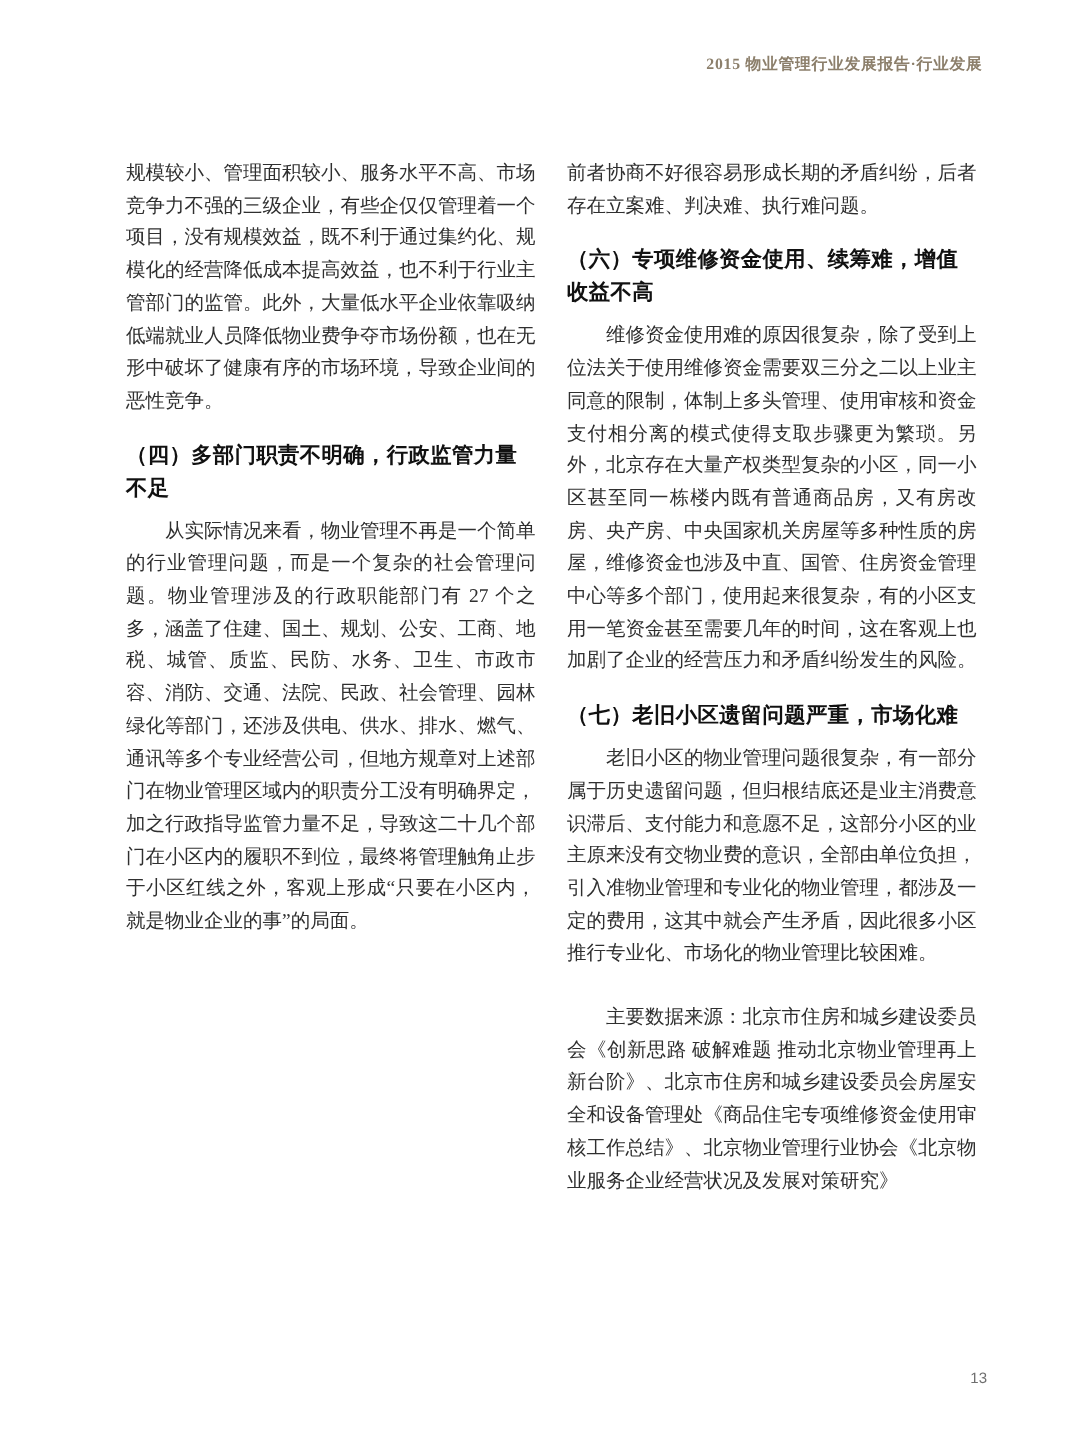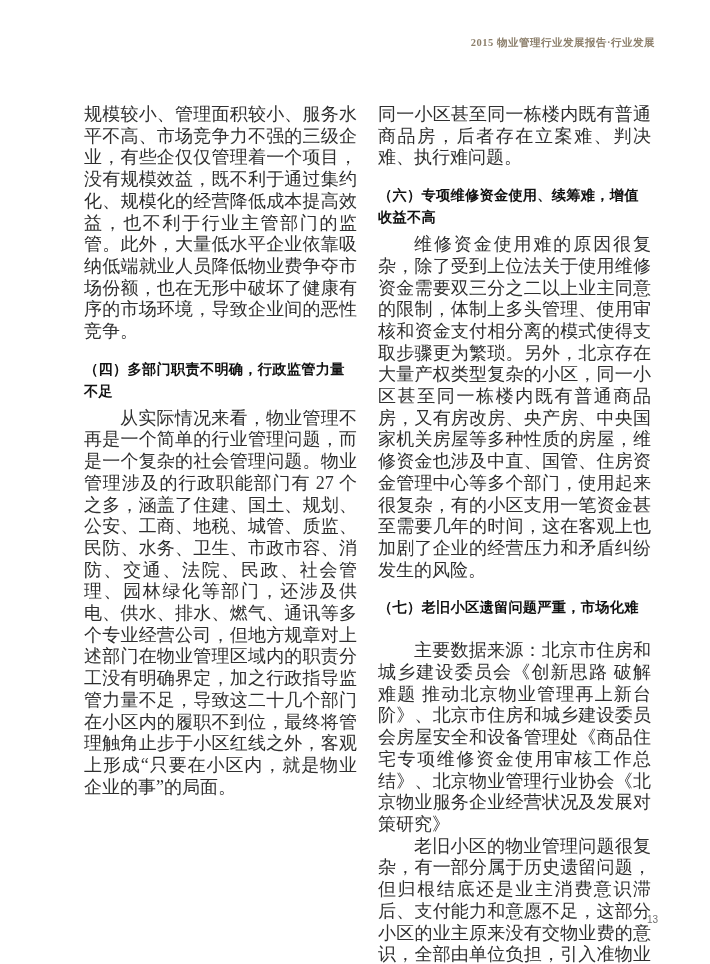--- a/index.html
+++ b/index.html
@@ -30,21 +30,21 @@
     left: 84px;
     width: 567px;
     display: flex;
     gap: 21px;
   }
   .col {
     width: 273px;
     flex: 0 0 273px;
   }
   .para {
-    font-size: 18px;
+    font-size: 13px;
     line-height: 21.7px;
     color: #2f2f2f;
     text-align: justify;
     text-justify: inter-ideograph;
     margin: 0;
   }
   .para.indent {
     text-indent: 2em;
   }
   .para.spaced {
@@ -76,23 +76,23 @@
 <div class="page">
   <div class="report-header" style="color: rgb(140, 127, 107);">2015 物业管理行业发展报告·行业发展</div>
 
   <div class="columns">
     <div class="col">
         <div class="para" style="color: rgb(47, 47, 47);">规模较小、管理面积较小、服务水平不高、市场竞争力不强的三级企业，有些企仅仅管理着一个项目，没有规模效益，既不利于通过集约化、规模化的经营降低成本提高效益，也不利于行业主管部门的监管。此外，大量低水平企业依靠吸纳低端就业人员降低物业费争夺市场份额，也在无形中破坏了健康有序的市场环境，导致企业间的恶性竞争。</div>
         <div class="heading">（四）多部门职责不明确，行政监管力量不足</div>
         <div class="para indent" style="color: rgb(47, 47, 47);">从实际情况来看，物业管理不再是一个简单的行业管理问题，而是一个复杂的社会管理问题。物业管理涉及的行政职能部门有 27 个之多，涵盖了住建、国土、规划、公安、工商、地税、城管、质监、民防、水务、卫生、市政市容、消防、交通、法院、民政、社会管理、园林绿化等部门，还涉及供电、供水、排水、燃气、通讯等多个专业经营公司，但地方规章对上述部门在物业管理区域内的职责分工没有明确界定，加之行政指导监管力量不足，导致这二十几个部门在小区内的履职不到位，最终将管理触角止步于小区红线之外，客观上形成“只要在小区内，就是物业企业的事”的局面。</div>
       </div>
     <div class="col">
-        <div class="para" style="color: rgb(47, 47, 47);">同一小区甚至同一栋楼内既有普通商品房，后者存在立案难、判决难、执行难问题。</div>
+        <div class="para" style="color: rgb(47, 47, 47);">前者协商不好很容易形成长期的矛盾纠纷，后者存在立案难、判决难、执行难问题。</div>
         <div class="heading">（六）专项维修资金使用、续筹难，增值收益不高</div>
         <div class="para indent" style="color: rgb(47, 47, 47);">维修资金使用难的原因很复杂，除了受到上位法关于使用维修资金需要双三分之二以上业主同意的限制，体制上多头管理、使用审核和资金支付相分离的模式使得支取步骤更为繁琐。另外，北京存在大量产权类型复杂的小区，同一小区甚至同一栋楼内既有普通商品房，又有房改房、央产房、中央国家机关房屋等多种性质的房屋，维修资金也涉及中直、国管、住房资金管理中心等多个部门，使用起来很复杂，有的小区支用一笔资金甚至需要几年的时间，这在客观上也加剧了企业的经营压力和矛盾纠纷发生的风险。</div>
         <div class="heading">（七）老旧小区遗留问题严重，市场化难</div>
+        <div class="para indent" style="color: rgb(47, 47, 47);">老旧小区的物业管理问题很复杂，有一部分属于历史遗留问题，但归根结底还是业主消费意识滞后、支付能力和意愿不足，这部分小区的业主原来没有交物业费的意识，全部由单位负担，引入准物业管理和专业化的物业管理，都涉及一定的费用，这其中就会产生矛盾，因此很多小区推行专业化、市场化的物业管理比较困难。</div>
         <div class="para indent spaced" style="color: rgb(47, 47, 47);">主要数据来源：北京市住房和城乡建设委员会《创新思路 破解难题 推动北京物业管理再上新台阶》、北京市住房和城乡建设委员会房屋安全和设备管理处《商品住宅专项维修资金使用审核工作总结》、北京物业管理行业协会《北京物业服务企业经营状况及发展对策研究》</div>
-        <div class="para indent" style="color: rgb(47, 47, 47);">老旧小区的物业管理问题很复杂，有一部分属于历史遗留问题，但归根结底还是业主消费意识滞后、支付能力和意愿不足，这部分小区的业主原来没有交物业费的意识，全部由单位负担，引入准物业管理和专业化的物业管理，都涉及一定的费用，这其中就会产生矛盾，因此很多小区推行专业化、市场化的物业管理比较困难。</div>
       </div>
   </div>
 
   <div class="page-number">13</div>
 </div>
 
 </body></html>

